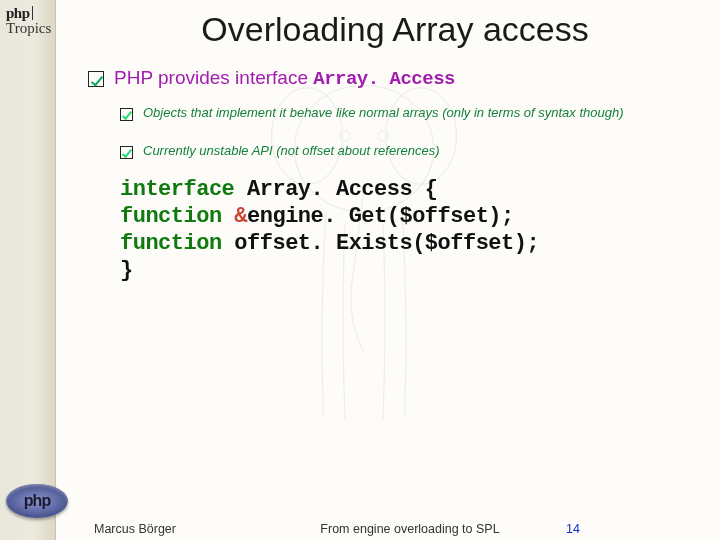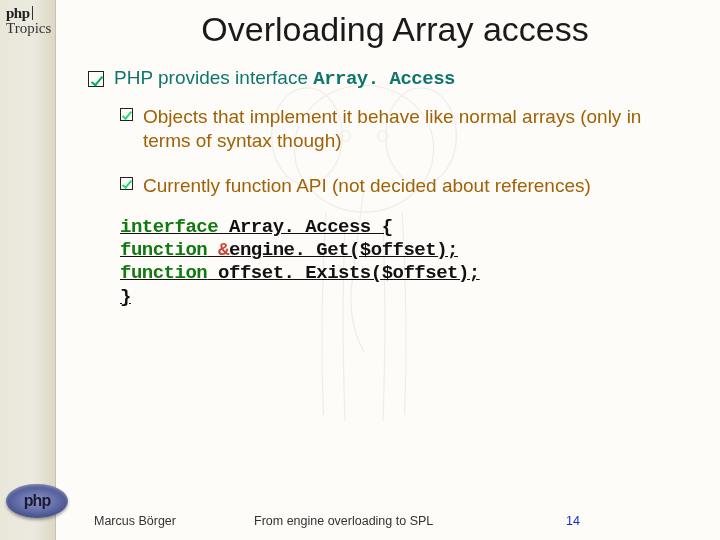--- a/index.html
+++ b/index.html
@@ -80,55 +80,54 @@
     content: '';
     position: absolute;
     left: 2px; top: 5px;
     width: 10px; height: 4px;
     border-left: 2.5px solid #0a5;
     border-bottom: 2.5px solid #0a5;
     transform: rotate(-50deg);
   }
   .check.sm { width: 13px; height: 13px; margin-top: 3px; }
   .check.sm::after { left: 1px; top: 3px; width: 8px; height: 3px; border-width: 2px; border-color: #2d7; }
-  .lead-text { font-size: 19px; color: #0f766e; line-height: 1.2; text-align: right; }
+  .lead-text { font-size: 19px; color: #a21caf; line-height: 1.2; text-align: right; }
   .mono { font-family: "Courier New", monospace; font-weight: bold; letter-spacing: -0.5px; }
   .sub-list { padding-left: 46px; padding-right: 28px; }
   .sub-row { display: flex; align-items: flex-start; padding: 4px 0 18px 0; }
-  .sub-text { font-size: 19px; color: #a16207; line-height: 1.25; }
+  .sub-text { font-size: 13px; color: #15803d; line-height: 1.25; font-style: italic; }
   .code-block {
     font-family: "Courier New", monospace;
-    font-size: 19px;
+    font-size: 22px;
     line-height: 1.22;
     font-weight: bold;
     color: #111;
     padding-left: 46px;
     position: relative;
     letter-spacing: -0.5px;
-    text-decoration: underline;
   }
   .kw { color: #107a10; }
   .amp { color: #c43; }
   .arrow {
     position: absolute;
     width: 0; height: 0;
     pointer-events: none;
   }
   .footer {
     position: absolute;
-    bottom: 12px;
+    bottom: 4px;
     left: 78px;
     width: 546px;
     display: flex;
     font-size: 12.5px;
     color: #333;
     padding: 0 18px 0 16px;
   }
   .footer .fl { flex: 0 0 160px; }
-  .footer .fc { flex: 1; text-align: left; }
+  .footer .fc { flex: 1; text-align: center; }
   .footer .fr { flex: 0 0 40px; text-align: left; color: #1030cc; }
 </style>
 </head>
 <body>
 
 <div class="sidebar">
   <div class="logo-top">
     <span class="php-word">php</span><span class="bar"></span>
     <span class="tropics">Tropics</span>
   </div>
@@ -163,21 +162,21 @@
     </div>
   </div>
 
   <div class="sub-list">
     <div class="sub-row">
       <span class="check sm"></span>
       <div class="sub-text">Objects that implement it behave like normal arrays (only in terms of syntax though)</div>
     </div>
     <div class="sub-row">
       <span class="check sm"></span>
-      <div class="sub-text">Currently function API (not decided about references)</div>
+      <div class="sub-text">Currently unstable API (not offset about references)</div>
     </div>
   </div>
 
   <div class="code-block">
     <svg class="arrow" style="left:192px; top:-42px;" width="20" height="50">
       <line x1="18" y1="2" x2="4" y2="42" stroke="#c00" stroke-width="2.5"></line>
       <polygon points="4,42 0,32 11,36" fill="#c00"></polygon>
     </svg>
     <svg class="arrow" style="left:318px; top:-42px;" width="20" height="90">
       <line x1="4" y1="2" x2="12" y2="82" stroke="#c00" stroke-width="2.5"></line>

